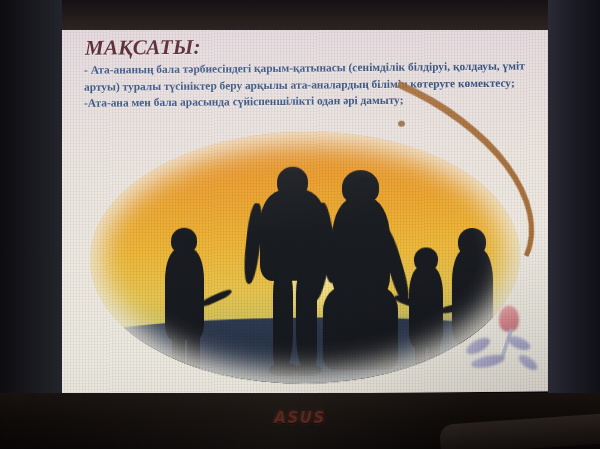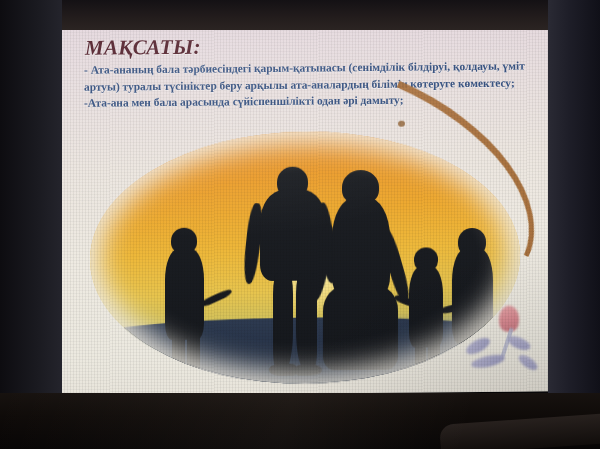--- a/index.html
+++ b/index.html
@@ -286,13 +286,14 @@
     <div class="glare"></div>
   </div>
 
   <div class="bezel-top"></div>
   <div class="bezel-left"></div>
   <div class="bezel-right"></div>
   <div class="bezel-bottom"></div>
   <div class="stand-hint"></div>
   <div class="bezel-sheen"></div>
 
+  <div class="logo">ASUS</div>
 </div>
 
 </body></html>

